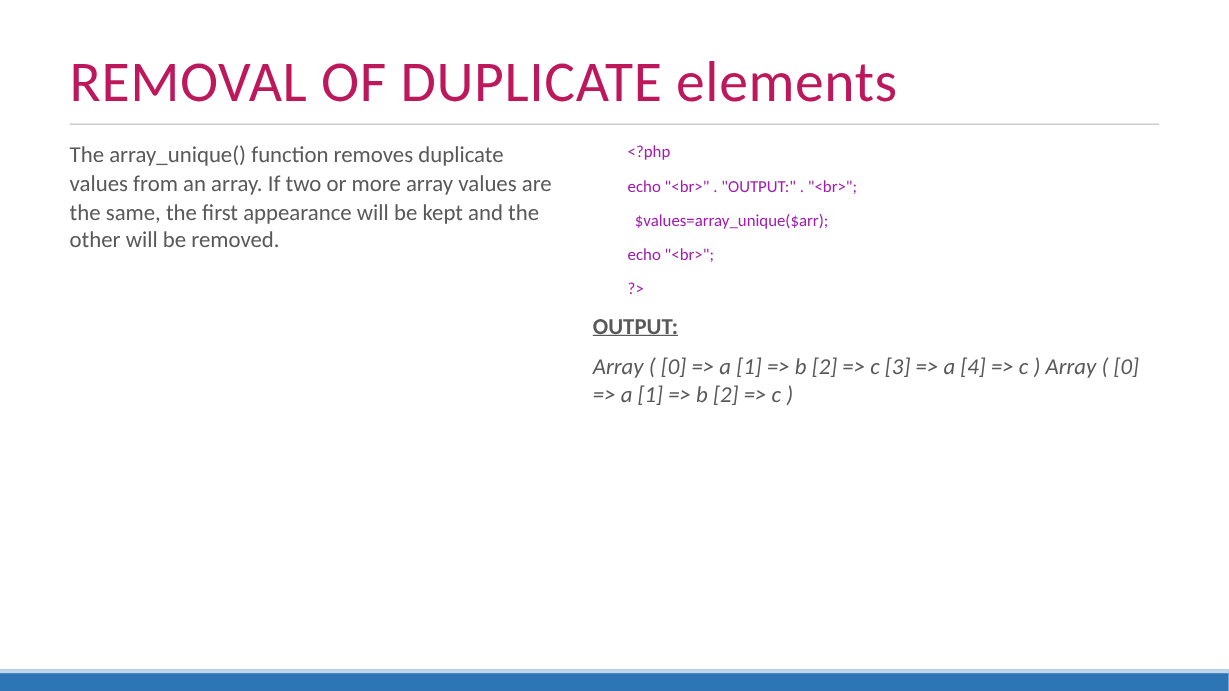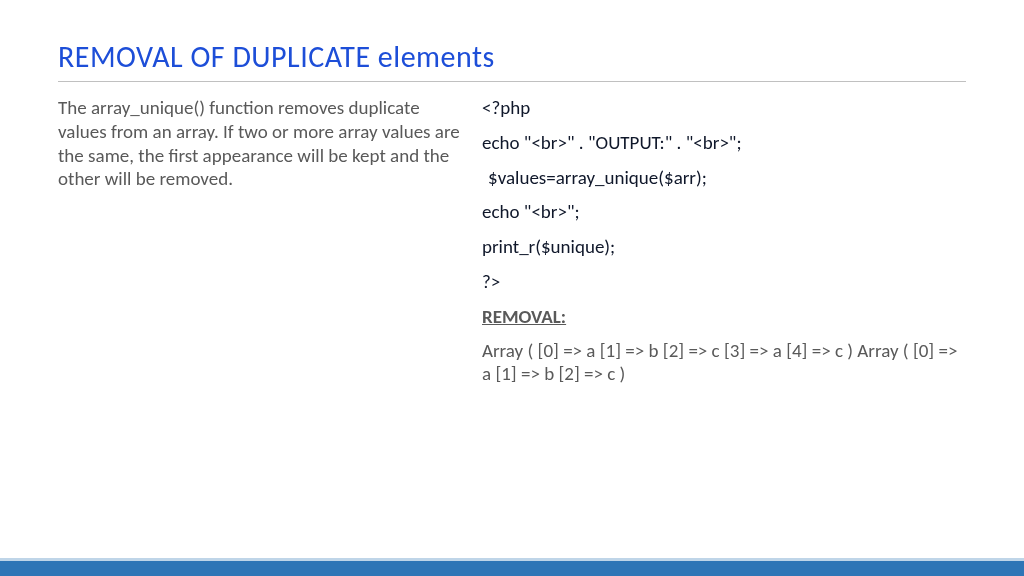--- a/index.html
+++ b/index.html
@@ -11,63 +11,65 @@
     position: relative;
     overflow: hidden;
   }
   .slide {
     width: 100%;
     height: 100%;
     padding: 38px 58px 0 58px;
     position: relative;
   }
   .title {
-    font-size: 30px;
+    font-size: 48px;
     font-weight: 300;
-    color: #1d4ed8;
+    color: #be185d;
     letter-spacing: 0.5px;
     padding-bottom: 6px;
     border-bottom: 1px solid #c0c0c0;
     margin-bottom: 14px;
   }
   .content {
     display: flex;
-    gap: 18px;
+    gap: 30px;
   }
   .col-left {
     flex: 0 0 406px;
   }
   .col-right {
     flex: 1;
   }
   .desc {
     font-size: 19px;
     line-height: 1.25;
     color: #595959;
   }
   .code-line {
-    font-size: 19px;
+    font-size: 14px;
     line-height: 1.25;
-    color: #0f172a;
+    color: #a21caf;
     margin-bottom: 11px;
+    margin-left: 29px;
   }
   .code-line.ind {
     padding-left: 6px;
   }
   .out-label {
     font-size: 19px;
     font-weight: 700;
     color: #595959;
     text-decoration: underline;
     margin-bottom: 11px;
   }
   .out-text {
     font-size: 19px;
     line-height: 1.22;
     color: #595959;
+    font-style: italic;
   }
   .footer-bar {
     position: absolute;
     left: 0;
     right: 0;
     bottom: 0;
     height: 18px;
     background: #2e75b6;
     border-top: 3px solid #bfd5e8;
   }
@@ -81,21 +83,20 @@
   <div class="content">
     <div class="col-left">
       <p class="desc">The array_unique() function removes duplicate values from an array. If two or more array values are the same, the first appearance will be kept and the other will be removed.</p>
     </div>
 
     <div class="col-right">
       <div class="code-line">&lt;?php</div>
       <div class="code-line">echo "&lt;br&gt;" . "OUTPUT:" . "&lt;br&gt;";</div>
       <div class="code-line ind">$values=array_unique($arr);</div>
       <div class="code-line">echo "&lt;br&gt;";</div>
-      <div class="code-line">print_r($unique);</div>
       <div class="code-line">?&gt;</div>
-      <div class="out-label">REMOVAL:</div>
+      <div class="out-label">OUTPUT:</div>
       <div class="out-text">Array ( [0] =&gt; a [1] =&gt; b [2] =&gt; c [3] =&gt; a [4] =&gt; c ) Array ( [0] =&gt; a [1] =&gt; b [2] =&gt; c )</div>
     </div>
   </div>
 
   <div class="footer-bar"></div>
 </div>
 
 </body></html>

